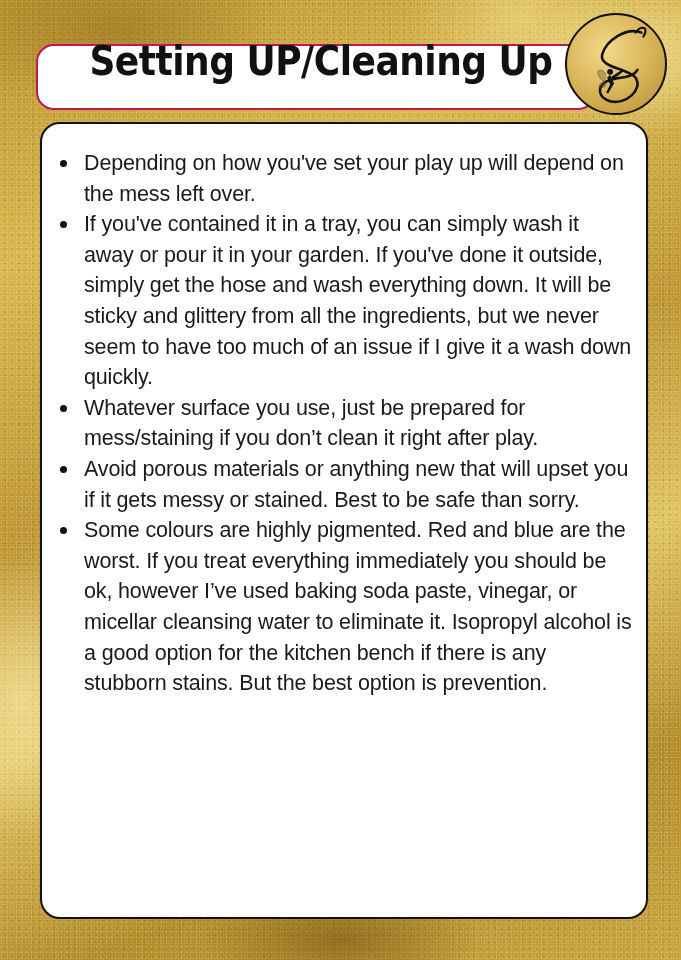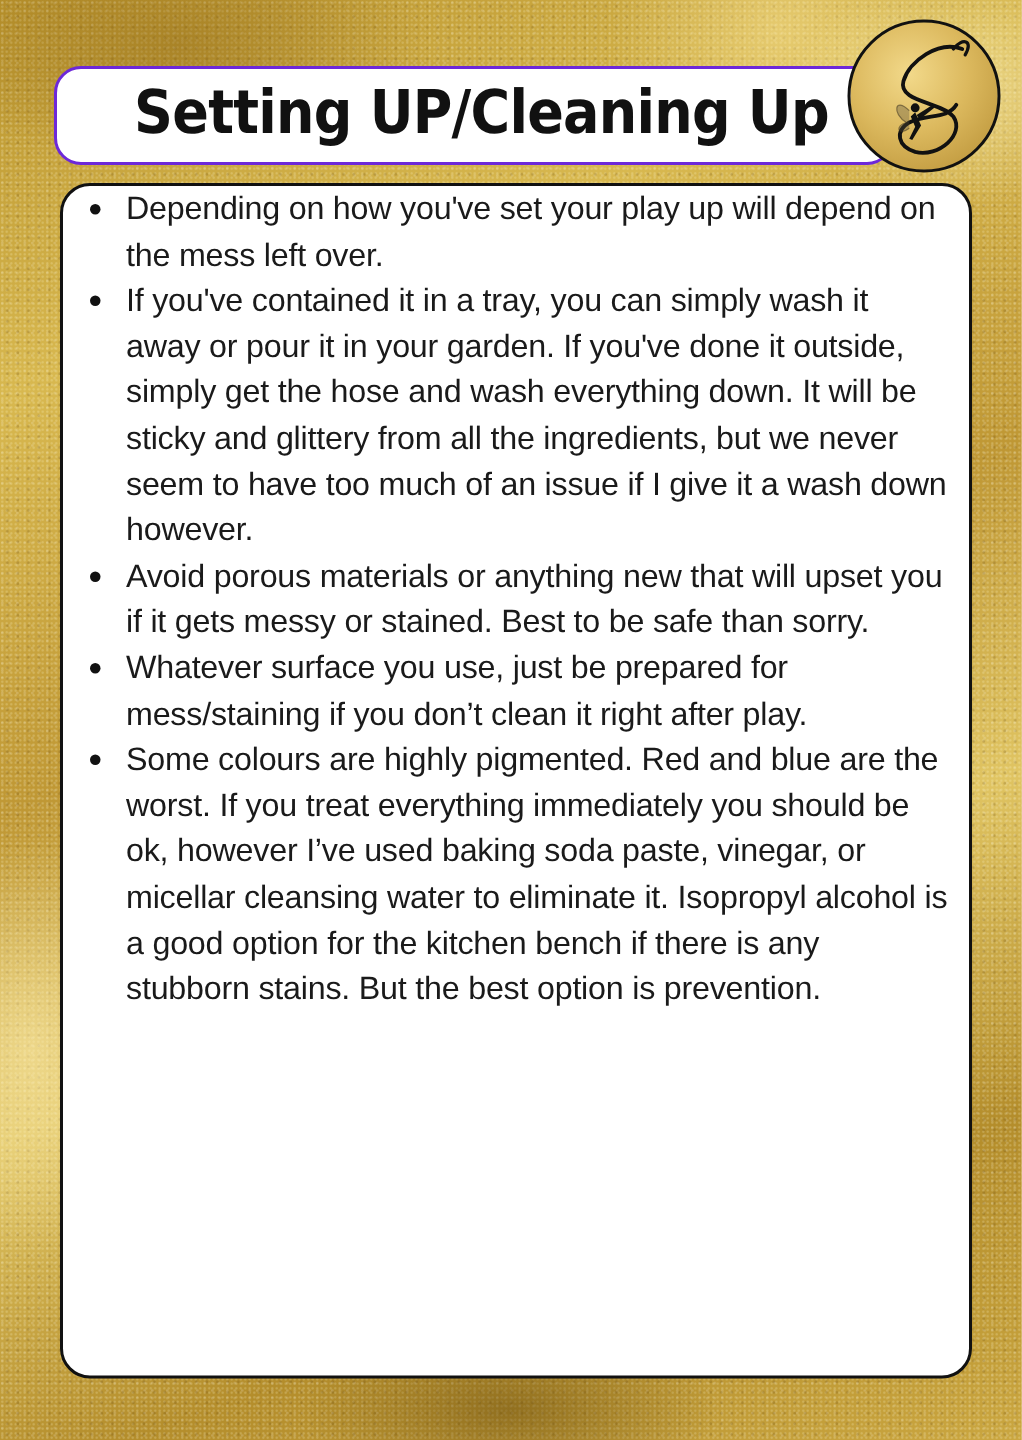--- a/index.html
+++ b/index.html
@@ -15,43 +15,43 @@
         radial-gradient(circle at 30% 40%, rgba(255,255,255,0.18) 0.6px, rgba(255,255,255,0) 1.2px),
         radial-gradient(circle at 70% 60%, rgba(90,60,10,0.22) 0.6px, rgba(90,60,10,0) 1.2px),
         radial-gradient(circle at 50% 50%, rgba(255,250,210,0.25) 0.5px, rgba(255,250,210,0) 1px),
         linear-gradient(160deg, #b8922c 0%, #d8b84f 22%, #bf9734 45%, #e0c462 63%, #b48d2b 82%, #caa640 100%);
       background-size: auto, auto, auto, auto, auto, 5px 5px, 7px 7px, 3px 3px, auto;
       font-family: "Liberation Sans", "DejaVu Sans", sans-serif;
     }
 
     .title-bar {
       position: absolute; left: 36px; top: 44px; width: 560px; height: 66px;
-      background: #ffffff; border: 2px solid #6d28d9; border-radius: 18px;
+      background: #ffffff; border: 2px solid #be185d; border-radius: 18px;
       box-sizing: border-box;
-      display: flex; align-items: center; justify-content: center;
+      display: flex; justify-content: center;
     }
     .title-text {
       font-family: "DejaVu Sans", sans-serif;
       font-weight: bold; font-size: 36px; color: #111;
       letter-spacing: -0.5px; padding-left: 10px; margin-top: -4px;
       transform: scaleY(1.12);
     }
 
     .logo {
       position: absolute; left: 565px; top: 13px; width: 102px; height: 102px;
       border-radius: 50%; border: 2px solid #111; box-sizing: border-box;
       background: radial-gradient(circle at 40% 35%, #f2d98a 0%, #dcb95e 45%, #b58d32 100%);
       overflow: hidden;
     }
     .logo svg { position: absolute; left: 0; top: 0; width: 100%; height: 100%; }
 
     .content-card {
       position: absolute; left: 40px; top: 122px; width: 608px; height: 797px;
       background: #ffffff; border: 2px solid #111; border-radius: 20px;
-      box-sizing: border-box; padding: 0 14px 0 14px;
+      box-sizing: border-box; padding: 24px 14px 0 14px;
     }
     .bullet-list { list-style: none; margin: 0; padding: 0; }
     .bullet-item {
       position: relative; padding-left: 28px;
       font-size: 21.5px; line-height: 30.6px; color: #1a1a1a;
       letter-spacing: -0.15px;
     }
     .bullet-dot {
       position: absolute; left: 4px; top: 12px; width: 7px; height: 7px;
       border-radius: 50%; background: #111;
@@ -78,28 +78,28 @@
 </div>
 
 <div class="content-card">
   <ul class="bullet-list">
     <li class="bullet-item">
       <span class="bullet-dot"></span>
       <span>Depending on how you've set your play up will depend on the mess left over.</span>
     </li>
     <li class="bullet-item">
       <span class="bullet-dot"></span>
-      <span>If you've contained it in a tray, you can simply wash it away or pour it in your garden. If you've done it outside, simply get the hose and wash everything down. It will be sticky and glittery from all the ingredients, but we never seem to have too much of an issue if I give it a wash down however.</span>
+      <span>If you've contained it in a tray, you can simply wash it away or pour it in your garden. If you've done it outside, simply get the hose and wash everything down. It will be sticky and glittery from all the ingredients, but we never seem to have too much of an issue if I give it a wash down quickly.</span>
+    </li>
+    <li class="bullet-item">
+      <span class="bullet-dot"></span>
+      <span>Whatever surface you use, just be prepared for mess/staining if you don’t clean it right after play.</span>
     </li>
     <li class="bullet-item">
       <span class="bullet-dot"></span>
       <span>Avoid porous materials or anything new that will upset you if it gets messy or stained. Best to be safe than sorry.</span>
-    </li>
-    <li class="bullet-item">
-      <span class="bullet-dot"></span>
-      <span>Whatever surface you use, just be prepared for mess/staining if you don’t clean it right after play.</span>
     </li>
     <li class="bullet-item">
       <span class="bullet-dot"></span>
       <span>Some colours are highly pigmented. Red and blue are the worst. If you treat everything immediately you should be ok, however I’ve used baking soda paste, vinegar, or micellar cleansing water to eliminate it. Isopropyl alcohol is a good option for the kitchen bench if there is any stubborn stains. But the best option is prevention.</span>
     </li>
   </ul>
 </div>
 
 </body></html>

